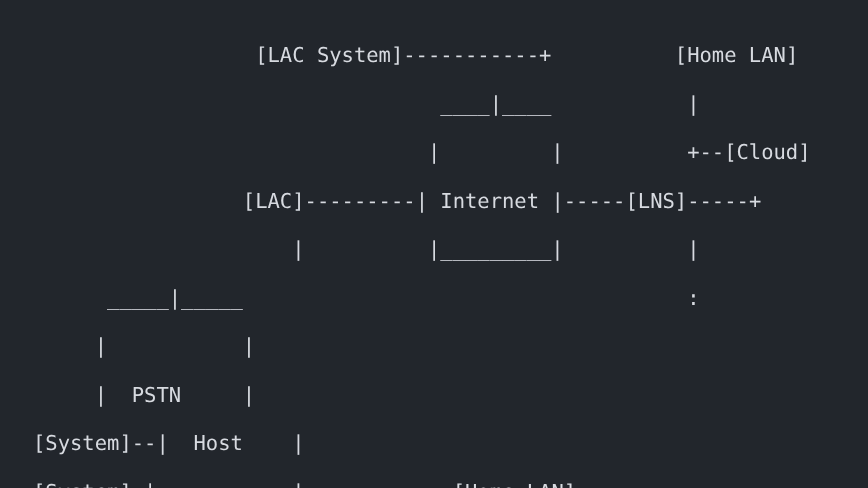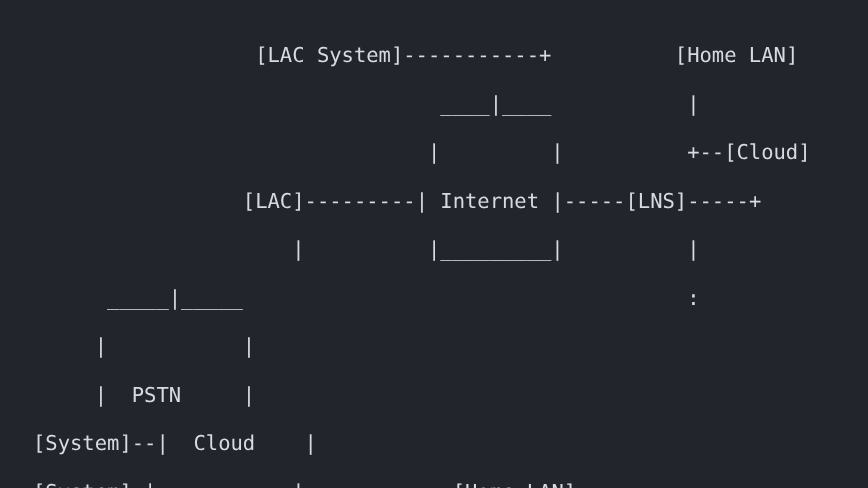--- a/index.html
+++ b/index.html
@@ -34,21 +34,21 @@
 <body style="background: rgb(34, 38, 44);">
 
 <pre id="ascii-art" style="color: rgb(215, 218, 224); font-size: 20.5px; line-height: 48.5px;">                  <span>[LAC System]</span>-----------+          <span>[Home LAN]</span>
                                  ____|____           |
                                 |         |          +--<span>[Cloud]</span>
                  <span>[LAC]</span>---------| <span>Internet</span> |-----<span>[LNS]</span>-----+
                      |          |_________|          |
       _____|_____                                    :
      |           |
      |  <span>PSTN</span>     |
-<span>[System]</span>--|  <span>Cloud</span>    |
+<span>[System]</span>--|  <span>Host</span>    |
 <span>[System]</span> |           |            <span>[Home LAN]</span>
      |___________|                         |
            |                               +---
            |        ____________           |
      -------|  |--------+
                 ||           |
                 |____________|           :
 </pre>
 
 </body></html>

